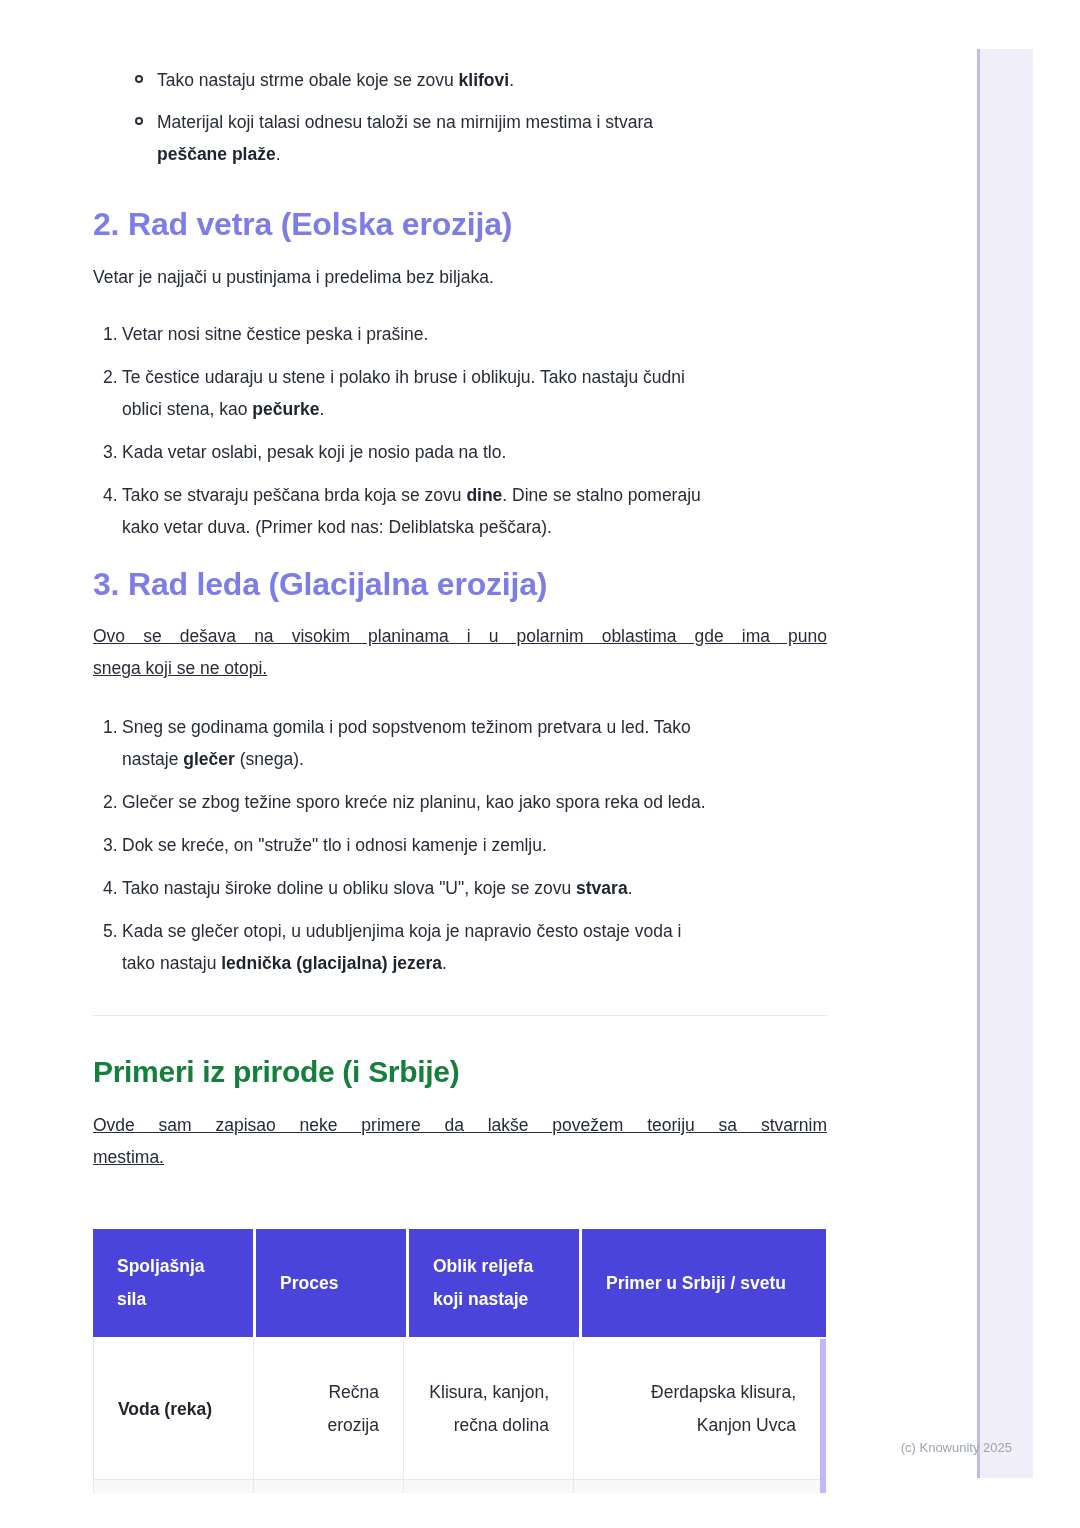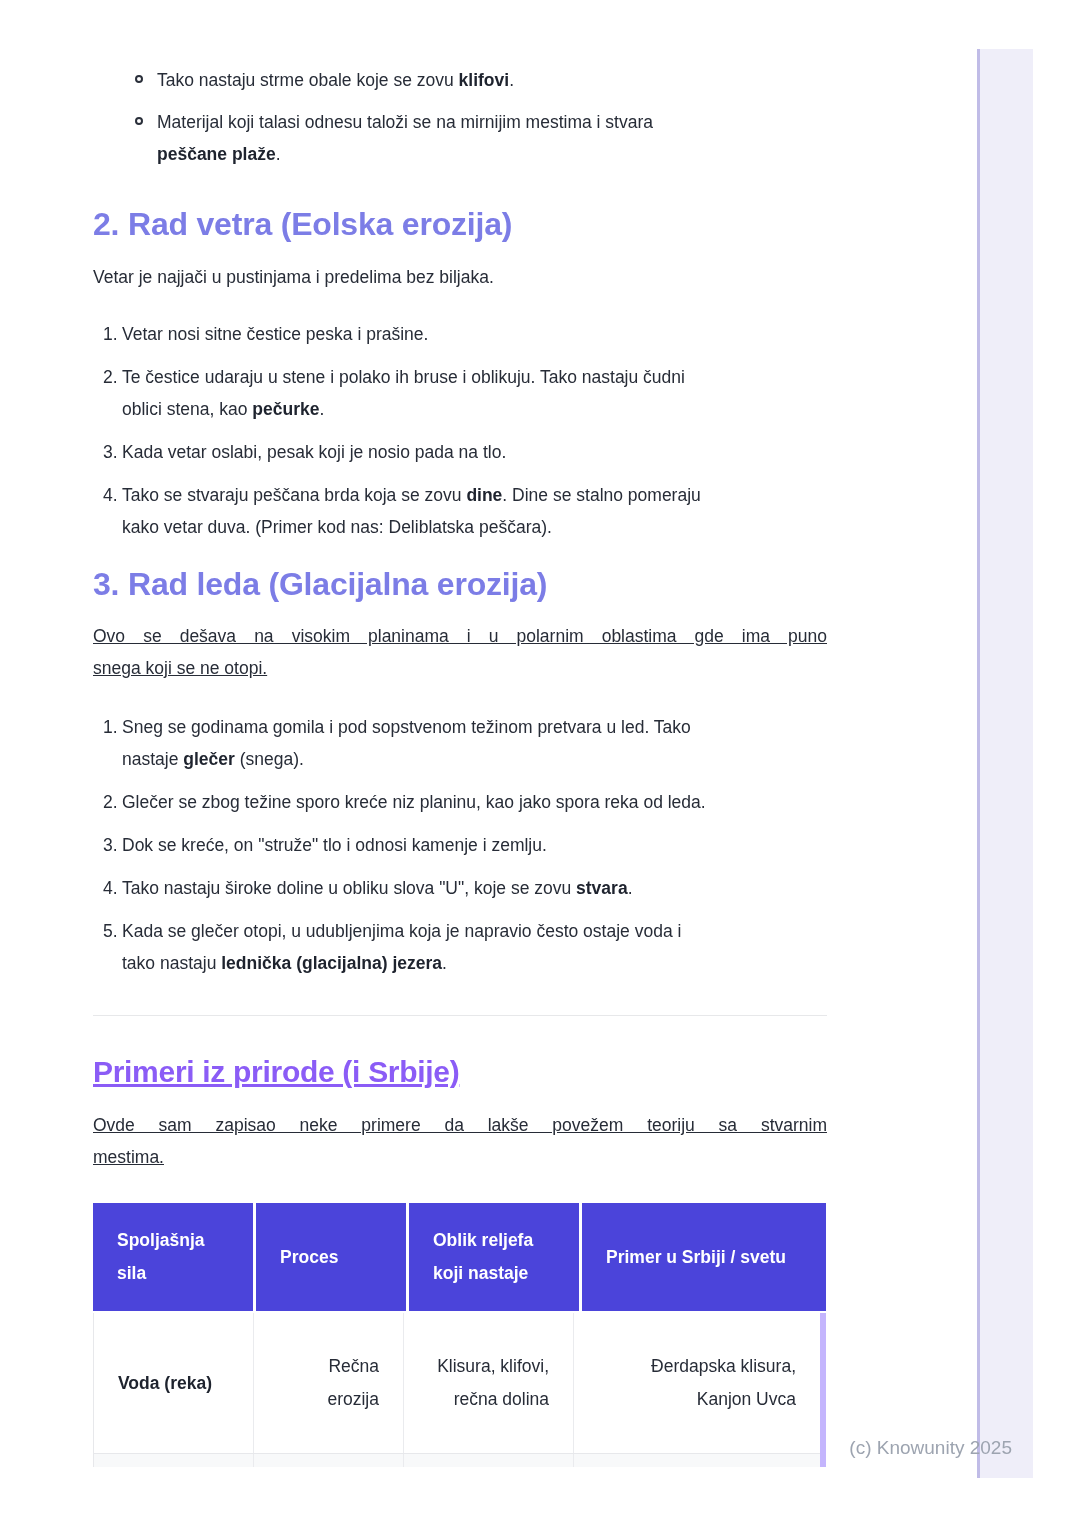--- a/index.html
+++ b/index.html
@@ -10,52 +10,52 @@
   
   ul.bullets{list-style:none;margin:54px 0 0 0;padding:0;}
   ul.bullets li{display:flex;padding-left:42px;}
   ul.bullets li + li{margin-top:10px;}
   .ring{flex:none;width:8px;height:8px;border:2px solid #2A2F3A;border-radius:50%;margin:11px 14px 0 0;box-sizing:border-box;}
   .li-text{flex:1;white-space:pre-wrap;}
 
   
   h3.sub{margin:38px 0 0 0;font-size:32px;line-height:32px;font-weight:700;color:#7C7DE6;letter-spacing:-0.2px;}
   h3.sub.ice{margin-top:25px;}
-  h1.big{margin:39px 0 0 0;font-size:30px;line-height:34px;font-weight:800;color:#8b5cf6;letter-spacing:-0.3px;text-decoration:underline;}
+  h1.big{margin:39px 0 0 0;font-size:30px;line-height:34px;font-weight:800;color:#15803d;letter-spacing:-0.3px;}
 
   p{margin:0;}
   p.lead{margin-top:21px;}
   p.jpara{margin-top:20px;text-decoration:underline;}
   .jline{display:block;text-align:justify;text-align-last:justify;}
   .jlast{display:block;text-align:left;}
 
   
   ol.numlist{list-style:none;margin:25px 0 0 0;padding:0;}
   ol.numlist.ice{margin-top:27px;}
   ol.numlist li{display:flex;padding-left:10px;}
   ol.numlist li + li{margin-top:11px;}
   .num{flex:none;width:19px;}
   .b{font-weight:700;color:#1E232E;}
 
   hr.divider{border:none;height:1px;background:#E7E8EA;margin:36px 0 0 0;}
 
   
-  .tbl{margin-top:30px;width:733px;font-size:17.5px;line-height:33px;}
+  .tbl{margin-top:56px;width:733px;font-size:17.5px;line-height:33px;}
   .tbl-head{display:grid;grid-template-columns:160px 150px 170px 1fr;gap:3px;margin-bottom:2px;}
   .th{background:#4B44DA;color:#ffffff;font-weight:700;padding:18px 24px;min-height:108px;box-sizing:border-box;display:flex;align-items:center;}
   .tbl-body{border-left:1px solid #E7E8EB;border-right:6px solid #c4b5fd;text-align:right;}
   .tr{display:grid;grid-template-columns:160px 150px 170px 1fr;border-bottom:1px solid #E7E8EB;}
   .td{padding:20px 24px;box-sizing:border-box;min-height:140px;display:flex;align-items:center;border-right:1px solid #EAEBEE;}
   .td:last-child{border-right:none;}
   .tr.partial{border-bottom:none;height:13px;overflow:hidden;}
   .tr.partial .td{min-height:13px;height:13px;padding:0 24px;background:#F8F9FA;}
 
   
   .strip{position:absolute;left:977px;top:49px;width:56px;height:1429px;background:#EFEEF9;border-left:3px solid #C0BCE7;box-sizing:border-box;z-index:1;}
-  .copyright{position:absolute;top:1438px;right:68px;font-size:19px;line-height:20px;color:#9DA4B0;z-index:2;white-space:nowrap;margin-left:44px;}
+  .copyright{position:absolute;top:1438px;right:68px;font-size:13px;line-height:20px;color:#9DA4B0;z-index:2;white-space:nowrap;margin-left:44px;}
 </style>
 </head>
 <body>
 
 <div class="page">
   <div class="content">
 
     <ul class="bullets">
         <li>
           <span class="ring"></span>
@@ -138,21 +138,21 @@
         </div>
         <div class="tbl-body">
           <div class="tr">
             <div class="td">
               <span class="b">Voda (reka)</span>
             </div>
             <div class="td">
               <span>Rečna erozija</span>
             </div>
             <div class="td">
-              <span>Klisura, klifovi, rečna dolina</span>
+              <span>Klisura, kanjon, rečna dolina</span>
             </div>
             <div class="td">
               <span>Đerdapska klisura, Kanjon Uvca</span>
             </div>
           </div>
           <div class="tr partial">
             <div class="td"></div>
             <div class="td"></div>
             <div class="td"></div>
             <div class="td"></div>

